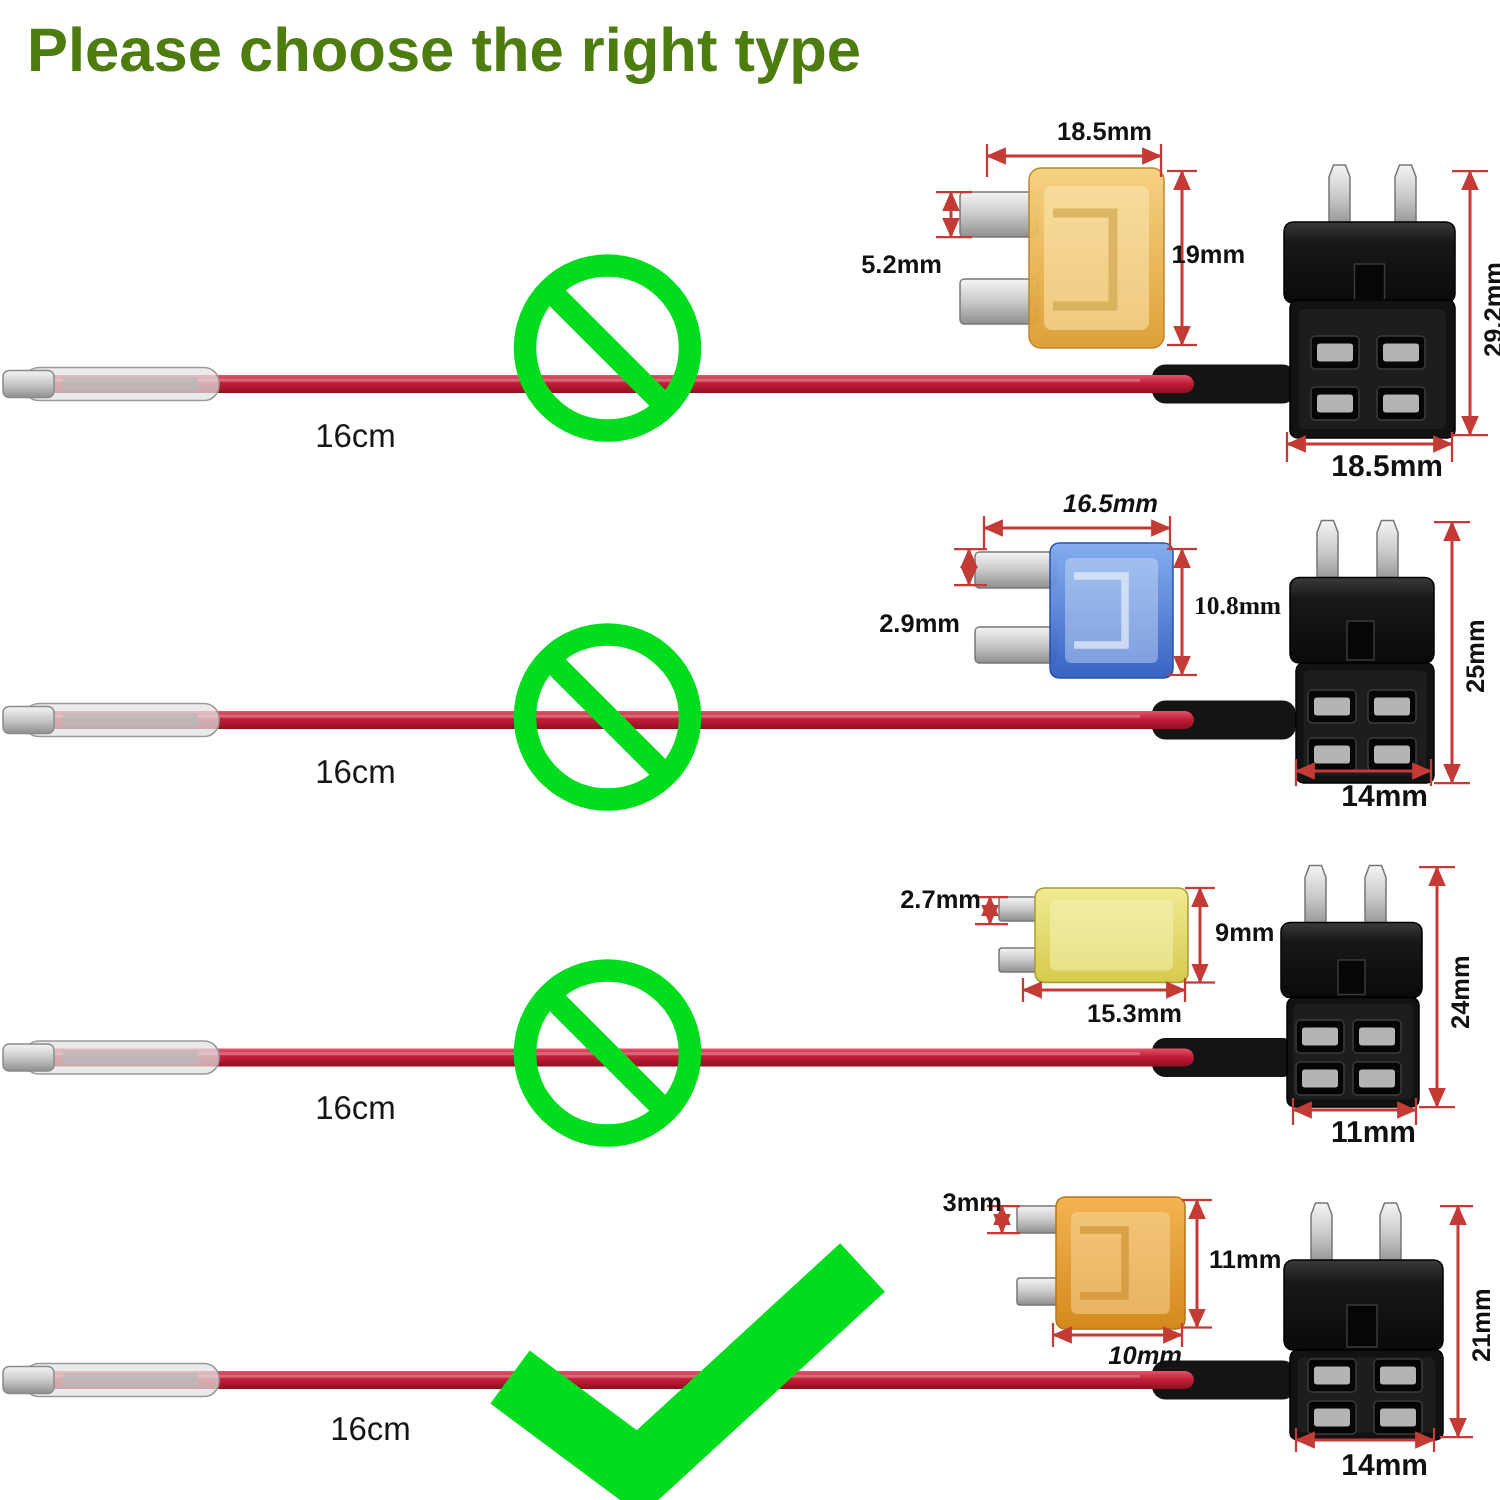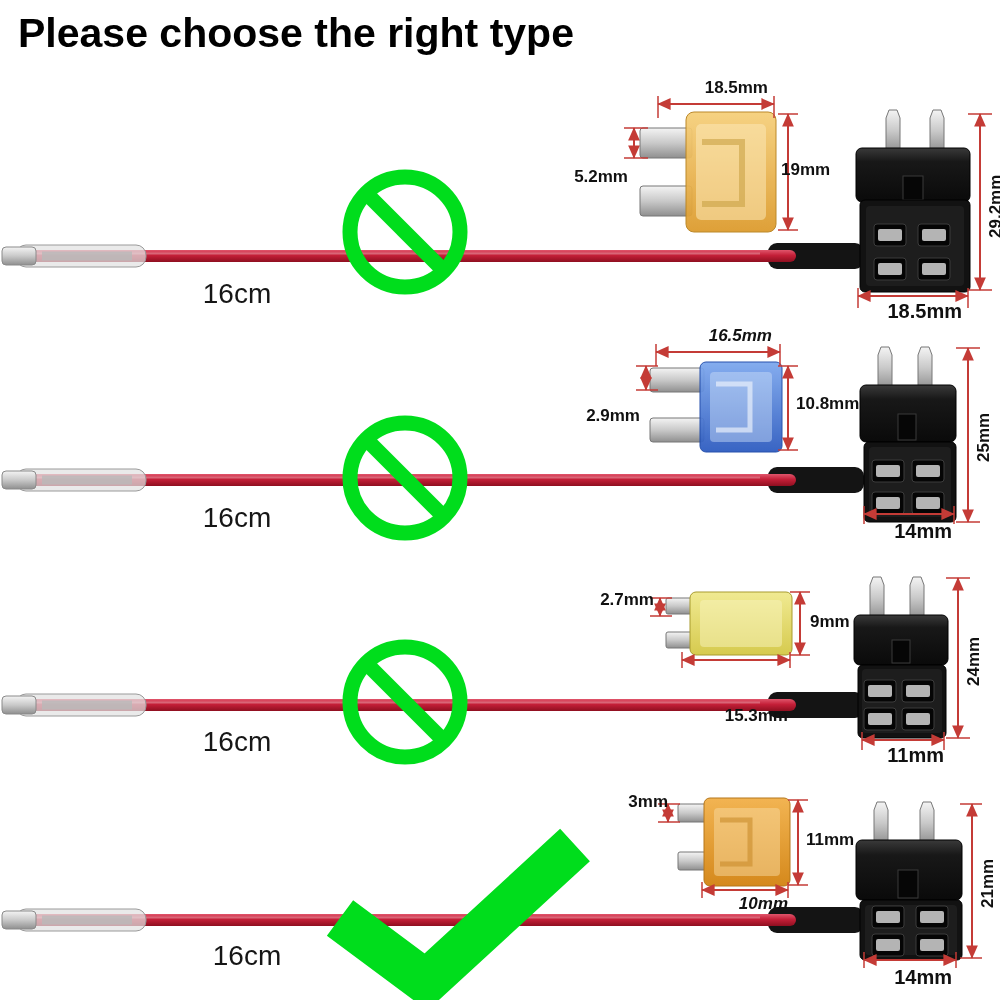--- a/index.html
+++ b/index.html
@@ -1,26 +1,26 @@
 <!DOCTYPE html>
 <html><head>
 <meta charset="utf-8">
 <style>
   * { margin:0; padding:0; box-sizing:border-box; }
   html,body { width:1000px; height:1000px; }
   body { position:relative; background:#ffffff; font-family:"Liberation Sans", sans-serif; overflow:hidden; }
   .stage { position:absolute; left:0; top:0; width:1000px; height:1000px; }
   svg.canvas { position:absolute; left:0; top:0; width:1000px; height:1000px; }
-  .title { position:absolute; left:18px; top:10px; font-size:41px; font-weight:700; color:#000000; }
+  .title { position:absolute; left:18px; top:10px; font-size:41px; font-weight:700; color:#4d7c0f; }
   .dim-label { position:absolute; font-size:17px; font-weight:700; color:#111; white-space:nowrap; }
   .dim-label.center { text-align:right; }
   .dim-label.right { text-align:right; }
   .dim-label.big { font-size:20px; }
   .dim-rot { transform:rotate(-90deg); transform-origin:left top; }
-  .len-label { position:absolute; width:110px; font-size:28px; color:#161616; text-align:center; }
+  .len-label { position:absolute; width:110px; font-size:22px; color:#161616; text-align:center; }
 </style>
 </head>
 <body>
 
 <div class="stage">
 
   <svg class="canvas" viewBox="0 0 1000 1000">
     <defs>
       <linearGradient id="gWire" x1="0" y1="0" x2="0" y2="1">
         <stop offset="0" stop-color="#e0556b"></stop>
@@ -250,28 +250,28 @@
 
   <div class="dim-label center" style="left:668px;top:78px;width:100px;">18.5mm</div>
   <div class="dim-label right" style="left:556px;top:130px;width:72px;margin-top:37px;">5.2mm</div>
   <div class="dim-label" style="left:781px;top:160px;">19mm</div>
   <div class="dim-label dim-rot" style="left:986px;top:238px;">29.2mm</div>
   <div class="dim-label center big" style="left:862px;top:300px;width:100px;">18.5mm</div>
   <div class="len-label" style="left:182px;top:278px;">16cm</div>
 
   <div class="dim-label center" style="left:662px;top:326px;width:110px;font-style:italic;">16.5mm</div>
   <div class="dim-label right" style="left:568px;top:366px;width:72px;margin-top:40px;">2.9mm</div>
-  <div class="dim-label" style="left:796px;top:394px;">10.8mm</div>
+  <div class="dim-label" style="left:796px;top:394px;font-family:Liberation Serif, serif;">10.8mm</div>
   <div class="dim-label dim-rot" style="left:974px;top:462px;">25mm</div>
   <div class="dim-label center big" style="left:866px;top:520px;width:86px;">14mm</div>
   <div class="len-label" style="left:182px;top:502px;">16cm</div>
 
   <div class="dim-label right" style="left:586px;top:590px;width:68px;">2.7mm</div>
   <div class="dim-label" style="left:810px;top:612px;">9mm</div>
-  <div class="dim-label center" style="left:684px;top:666px;width:104px;margin-top:40px;">15.3mm</div>
+  <div class="dim-label center" style="left:684px;top:666px;width:104px;">15.3mm</div>
   <div class="dim-label dim-rot" style="left:964px;top:686px;">24mm</div>
   <div class="dim-label center big" style="left:862px;top:744px;width:82px;">11mm</div>
   <div class="len-label" style="left:182px;top:726px;">16cm</div>
 
   <div class="dim-label right" style="left:608px;top:792px;width:60px;">3mm</div>
   <div class="dim-label" style="left:806px;top:830px;">11mm</div>
   <div class="dim-label center" style="left:700px;top:894px;width:88px;font-style:italic;">10mm</div>
   <div class="dim-label dim-rot" style="left:978px;top:908px;">21mm</div>
   <div class="dim-label center big" style="left:866px;top:966px;width:86px;">14mm</div>
   <div class="len-label" style="left:192px;top:940px;">16cm</div>

